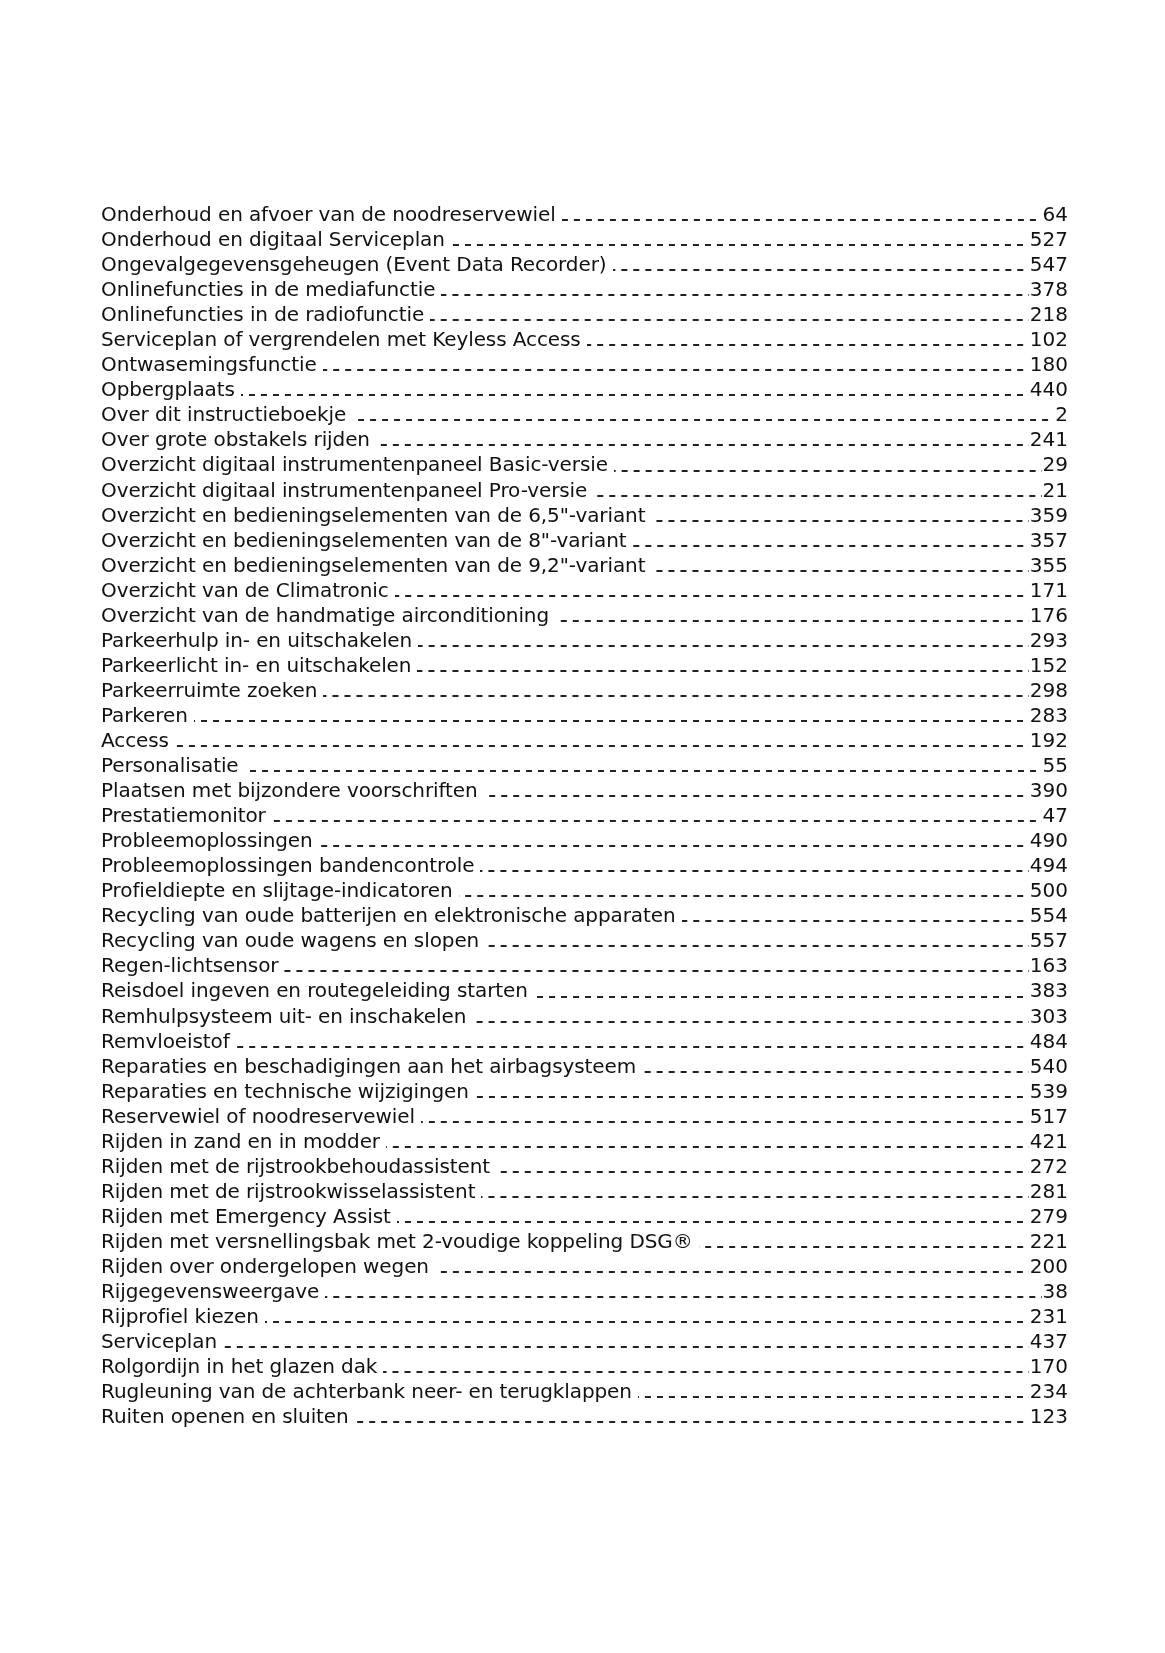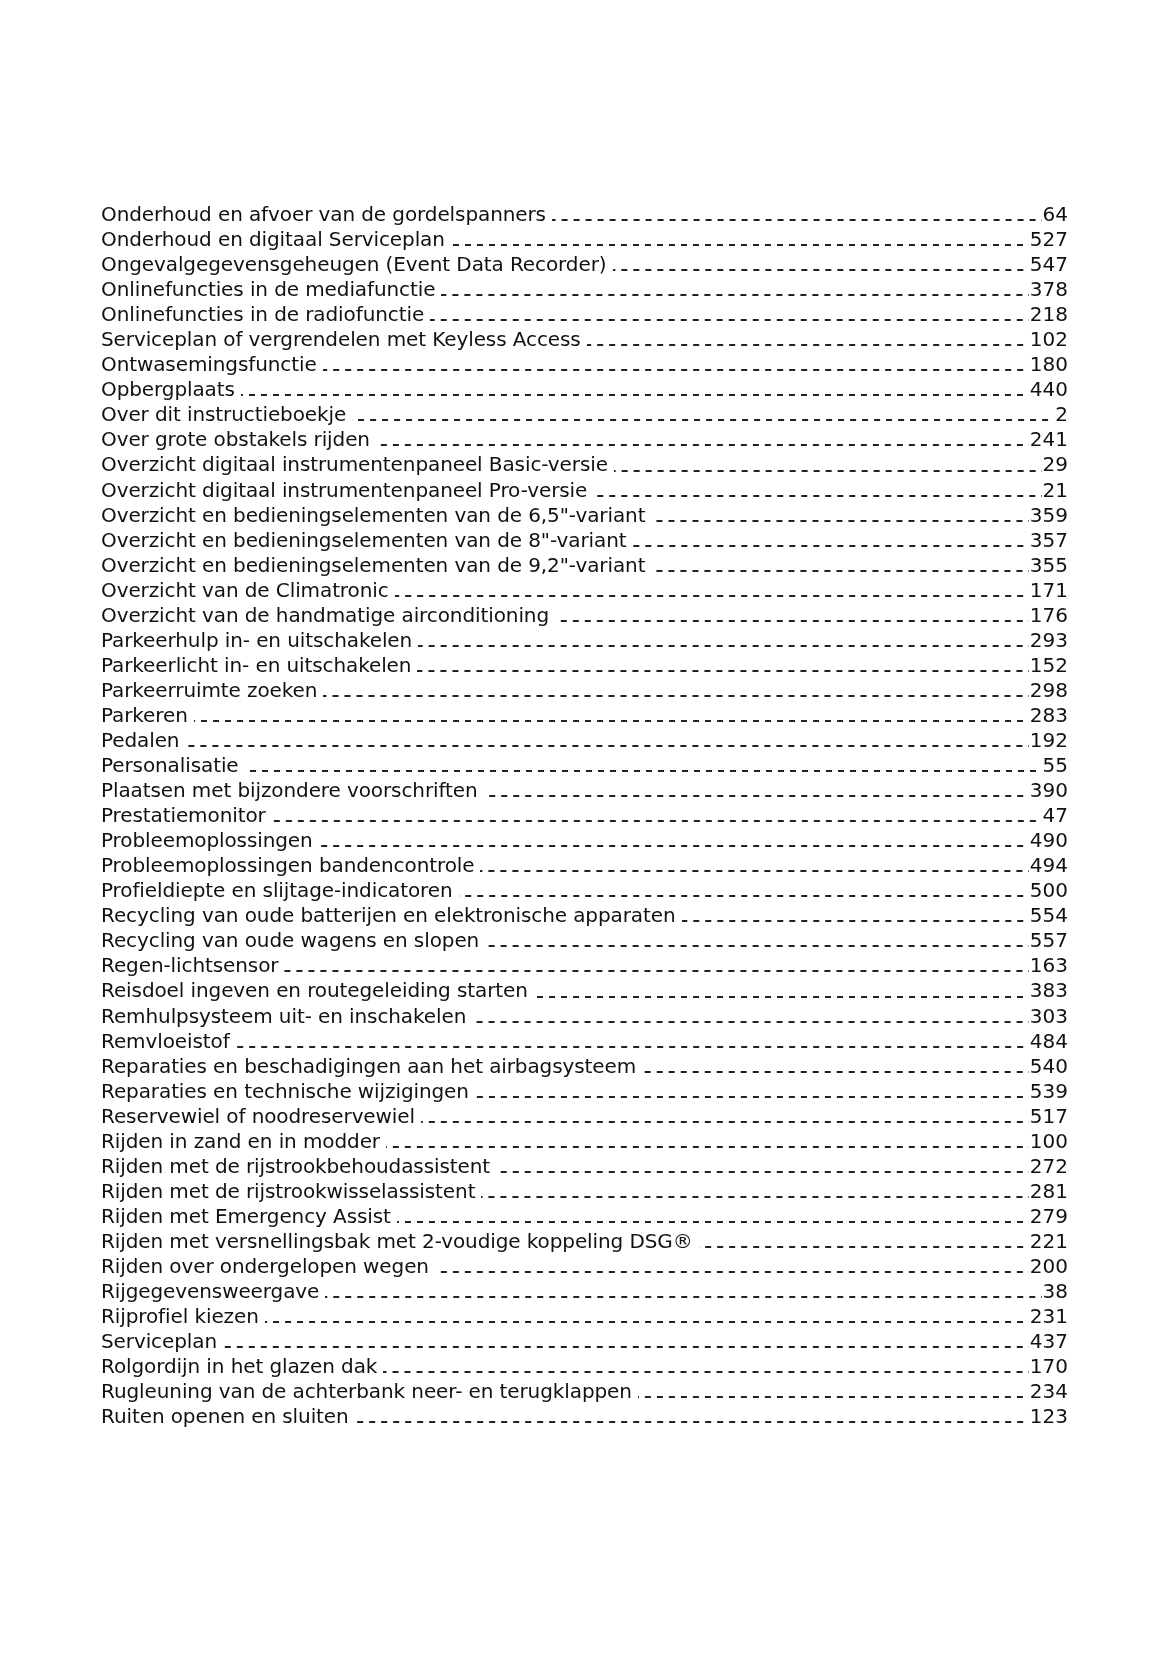--- a/index.html
+++ b/index.html
@@ -31,21 +31,21 @@
       background-repeat: repeat-x;
       background-position: right;
     }
     .entry .page { flex: 0 0 auto; padding-left: 1px; text-align: right; }
   </style>
 </head>
 <body>
 
 <div class="index" id="index-list">
     <div class="entry">
-    <span class="label">Onderhoud en afvoer van de gordelspanners</span>
+    <span class="label">Onderhoud en afvoer van de noodreservewiel</span>
     <span class="leader"></span>
     <span class="page">64</span>
   </div>
     <div class="entry">
     <span class="label">Onderhoud en digitaal Serviceplan</span>
     <span class="leader"></span>
     <span class="page">527</span>
   </div>
     <div class="entry">
     <span class="label">Ongevalgegevensgeheugen (Event Data Recorder)</span>
@@ -136,21 +136,21 @@
     <span class="label">Parkeerruimte zoeken</span>
     <span class="leader"></span>
     <span class="page">298</span>
   </div>
     <div class="entry">
     <span class="label">Parkeren</span>
     <span class="leader"></span>
     <span class="page">283</span>
   </div>
     <div class="entry">
-    <span class="label">Pedalen</span>
+    <span class="label">Access</span>
     <span class="leader"></span>
     <span class="page">192</span>
   </div>
     <div class="entry">
     <span class="label">Personalisatie</span>
     <span class="leader"></span>
     <span class="page">55</span>
   </div>
     <div class="entry">
     <span class="label">Plaatsen met bijzondere voorschriften</span>
@@ -218,21 +218,21 @@
     <span class="page">539</span>
   </div>
     <div class="entry">
     <span class="label">Reservewiel of noodreservewiel</span>
     <span class="leader"></span>
     <span class="page">517</span>
   </div>
     <div class="entry">
     <span class="label">Rijden in zand en in modder</span>
     <span class="leader"></span>
-    <span class="page">100</span>
+    <span class="page">421</span>
   </div>
     <div class="entry">
     <span class="label">Rijden met de rijstrookbehoudassistent</span>
     <span class="leader"></span>
     <span class="page">272</span>
   </div>
     <div class="entry">
     <span class="label">Rijden met de rijstrookwisselassistent</span>
     <span class="leader"></span>
     <span class="page">281</span>

